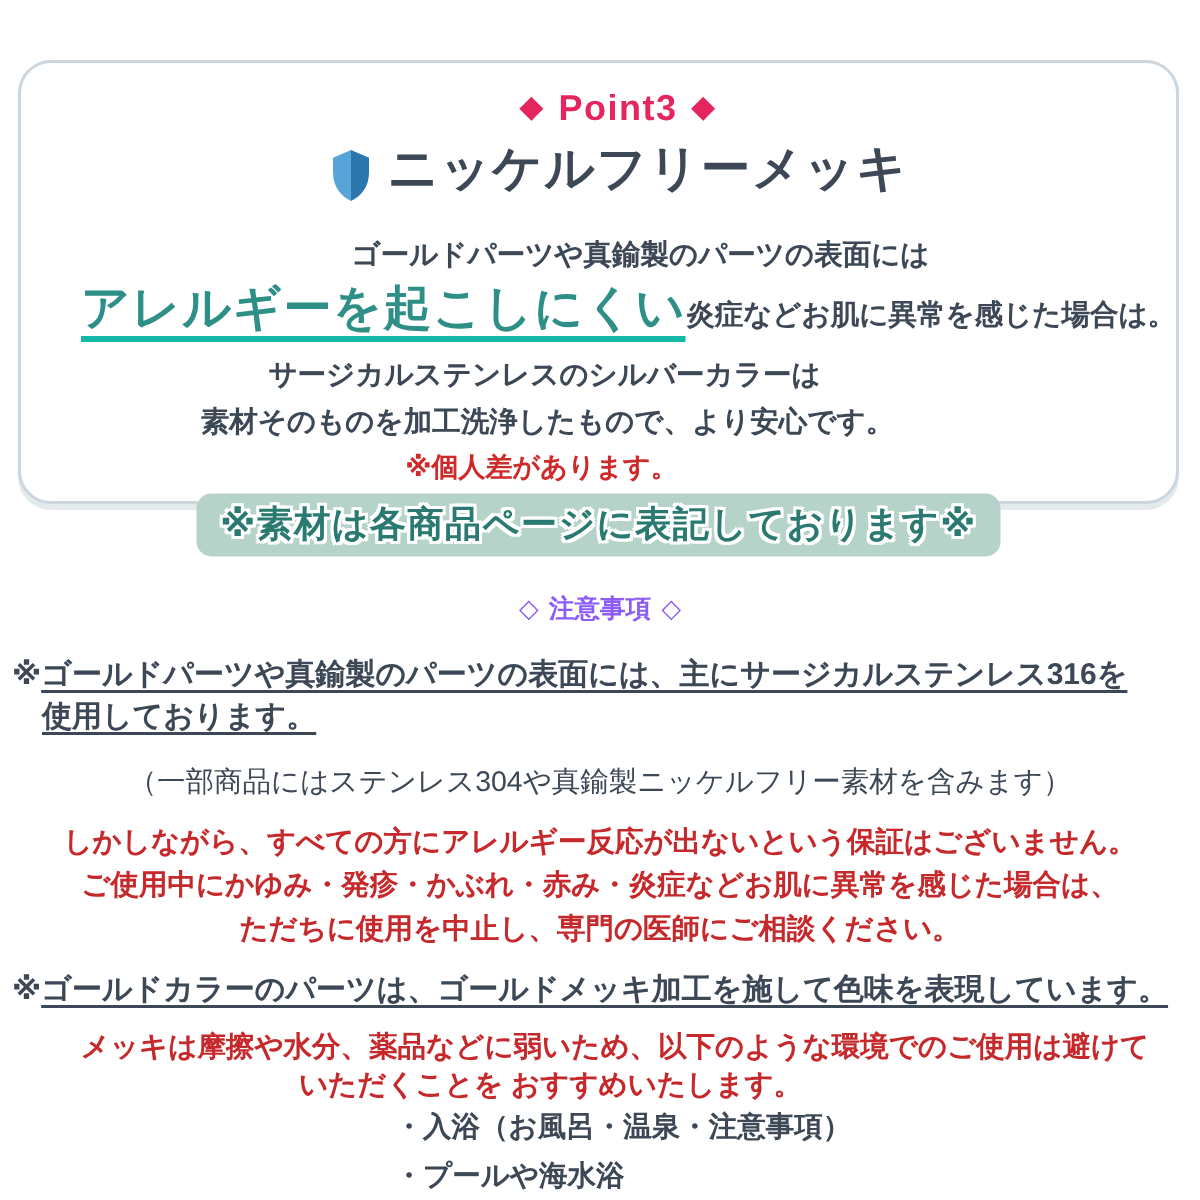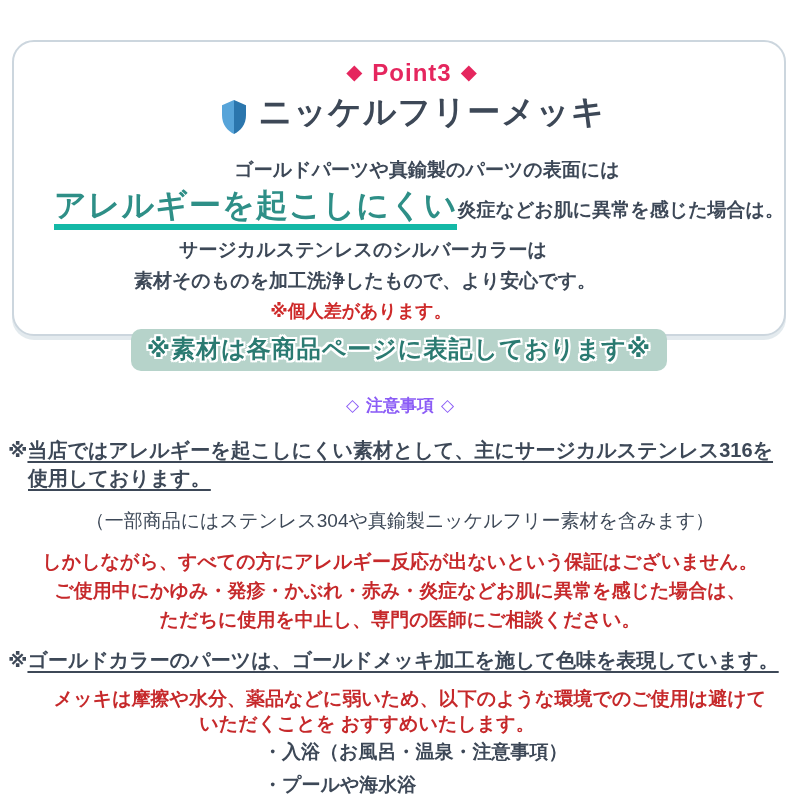--- a/index.html
+++ b/index.html
@@ -29,21 +29,21 @@
   .card-title{
     margin-top:3px;display:flex;justify-content:center;align-items:flex-end;gap:10px;
     transform:translateX(13px);
     font-size:33px;font-weight:bold;color:#3d4857;letter-spacing:1px;
   }
   .card-title svg{display:block;}
   .l1{margin-top:9px;font-size:19px;font-weight:bold;transform:translateX(28px);}
   .l2{margin-top:1px;transform:translateX(20px);white-space:nowrap;}
   .hl{
     font-size:32px;font-weight:bold;color:#2e8f87;letter-spacing:1px;
-    border-bottom:6px solid #14b8a6;padding-bottom:1px;
+    border-bottom:4px solid #14b8a6;padding-bottom:1px;
   }
   .hlsuf{font-size:19px;font-weight:bold;color:#3d4857;}
   .l3{margin-top:9px;font-size:19px;font-weight:bold;transform:translateX(-36px);}
   .l4{margin-top:5px;font-size:19px;font-weight:bold;transform:translateX(-34px);}
   .rednote{margin-top:5px;font-size:18px;font-weight:bold;color:#ce2a2a;transform:translateX(-38px);}
   .badge{
     display:inline-block;margin-top:6px;
     background:#b6d3ca;color:#2a7a71;
     font-size:24px;font-weight:bold;letter-spacing:1px;
     padding:4px 16px 6px;border-radius:10px;
@@ -126,21 +126,21 @@
   </section>
 
   <section class="notice">
 
     <h2 class="notice-heading">
       <span class="hdia">◇</span><span>注意事項</span><span class="hdia">◇</span>
     </h2>
 
     <p class="hang">
       <span class="line">
-        <span>※</span><span class="ul">当店ではアレルギーを起こしにくい素材として、主にサージカルステンレス316を</span>
+        <span>※</span><span class="ul">ゴールドパーツや真鍮製のパーツの表面には、主にサージカルステンレス316を</span>
       </span>
       <span class="line indent">
         <span class="ul">使用しております。</span>
       </span>
     </p>
 
     <p class="sub">（一部商品にはステンレス304や真鍮製ニッケルフリー素材を含みます）</p>
 
     <div class="warn">
       <p>しかしながら、すべての方にアレルギー反応が出ないという保証はございません。</p>

